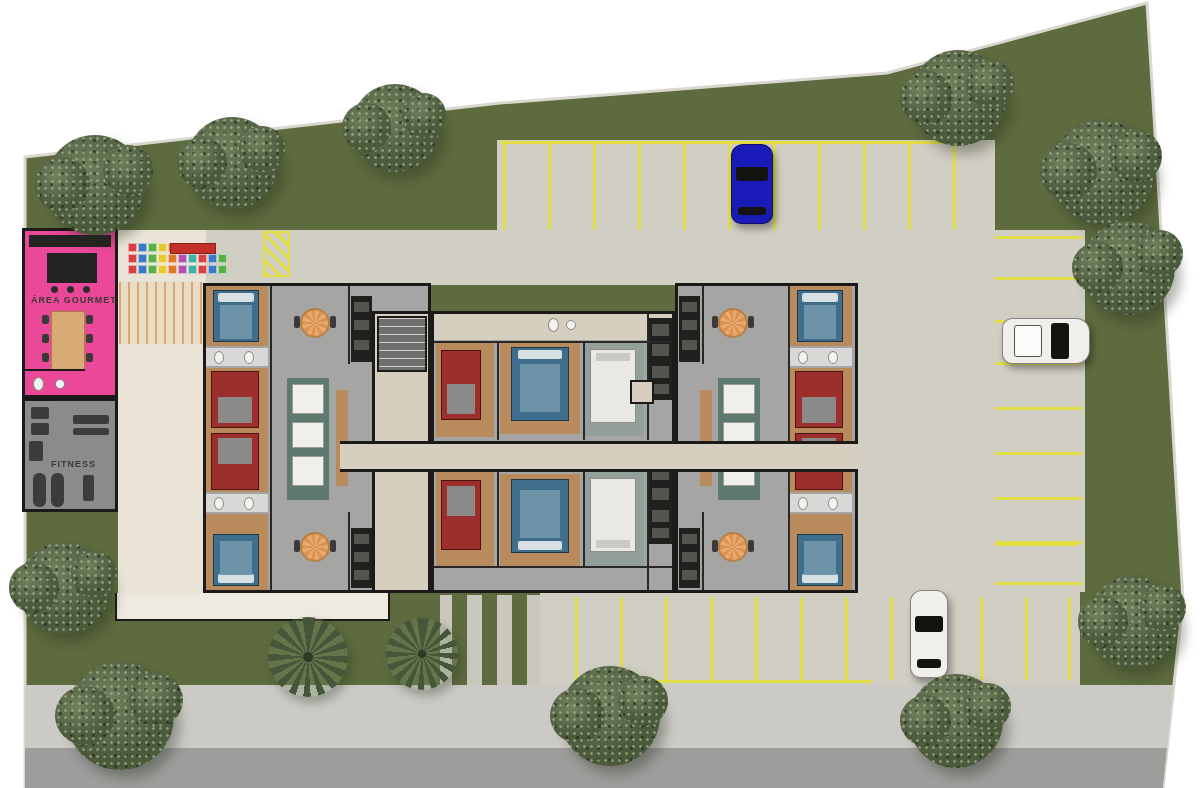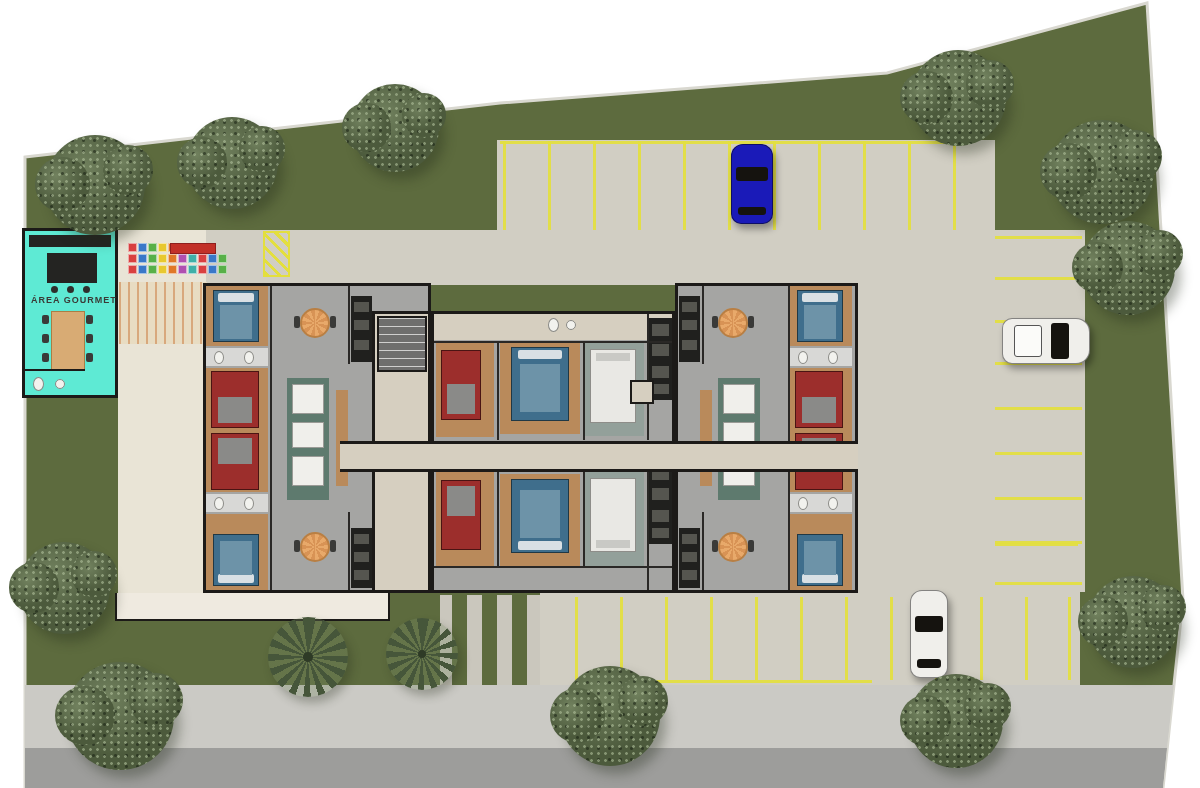--- a/index.html
+++ b/index.html
@@ -122,39 +122,50 @@
     </div>
 
   <div class="hatch" style="left:263px;top:231px;width:27px;height:46px;"></div>
 
   <div class="abs" style="left:440px;top:595px;width:100px;height:90px;background:#cac7bd;">
     <div class="abs" style="left:12px;top:0;width:15px;height:90px;background:#5d6b3e;"></div>
     <div class="abs" style="left:42px;top:0;width:15px;height:90px;background:#5d6b3e;"></div>
     <div class="abs" style="left:72px;top:0;width:15px;height:90px;background:#5d6b3e;"></div>
   </div>
 
-  <div class="block" style="left:22px;top:228px;width:96px;height:170px;background:#5eead4;">
+  <div class="block" style="left:22px;top:228px;width:96px;height:170px;background:#ec4899;">
     <div class="counter" style="left:4px;top:4px;width:82px;height:12px;"></div>
     <div class="counter" style="left:22px;top:22px;width:50px;height:30px;"></div>
     <div class="stool" style="left:26px;top:55px;"></div>
     <div class="stool" style="left:42px;top:55px;"></div>
     <div class="stool" style="left:58px;top:55px;"></div>
     <div class="label" style="left:6px;top:64px;font-size:9px;">ÁREA GOURMET</div>
     <div class="abs" style="left:26px;top:80px;width:32px;height:58px;background:#d8ab74;border:1px solid #a97e45;"></div>
     <div class="chair" style="left:17px;top:84px;width:7px;height:9px;"></div>
     <div class="chair" style="left:17px;top:103px;width:7px;height:9px;"></div>
     <div class="chair" style="left:17px;top:122px;width:7px;height:9px;"></div>
     <div class="chair" style="left:61px;top:84px;width:7px;height:9px;"></div>
     <div class="chair" style="left:61px;top:103px;width:7px;height:9px;"></div>
     <div class="chair" style="left:61px;top:122px;width:7px;height:9px;"></div>
     <div class="wall" style="left:0;top:138px;width:60px;height:2px;"></div>
     <div class="fix" style="left:8px;top:146px;width:9px;height:12px;"></div>
     <div class="fix" style="left:30px;top:148px;width:8px;height:8px;"></div>
   </div>
 
+  <div class="block" style="left:22px;top:398px;width:96px;height:114px;background:#8b8b89;">
+    <div class="gymshape" style="left:6px;top:6px;width:18px;height:12px;"></div>
+    <div class="gymshape" style="left:6px;top:22px;width:18px;height:12px;"></div>
+    <div class="gymshape" style="left:4px;top:40px;width:14px;height:20px;"></div>
+    <div class="gymshape" style="left:48px;top:14px;width:36px;height:9px;"></div>
+    <div class="gymshape" style="left:48px;top:27px;width:36px;height:7px;"></div>
+    <div class="label" style="left:26px;top:58px;font-size:9px;">FITNESS</div>
+    <div class="gymshape" style="left:8px;top:72px;width:13px;height:34px;border-radius:6px;"></div>
+    <div class="gymshape" style="left:26px;top:72px;width:13px;height:34px;border-radius:6px;"></div>
+    <div class="gymshape" style="left:58px;top:74px;width:11px;height:26px;"></div>
+  </div>
 
   <div class="abs" style="left:118px;top:230px;width:88px;height:363px;background:#e9e4d6;"></div>
   <div id="playmat" class="abs" style="left:0;top:0;width:100%;height:100%;">
       <div class="playtile" style="left: 128px; top: 243px; background: rgb(217, 64, 64);"></div>
       <div class="playtile" style="left: 138px; top: 243px; background: rgb(58, 120, 200);"></div>
       <div class="playtile" style="left: 148px; top: 243px; background: rgb(88, 176, 72);"></div>
       <div class="playtile" style="left: 158px; top: 243px; background: rgb(232, 200, 48);"></div>
       <div class="playtile" style="left: 168px; top: 243px; background: rgb(224, 120, 40);"></div>
       <div class="playtile" style="left: 128px; top: 254px; background: rgb(217, 64, 64);"></div>
       <div class="playtile" style="left: 138px; top: 254px; background: rgb(58, 120, 200);"></div>

